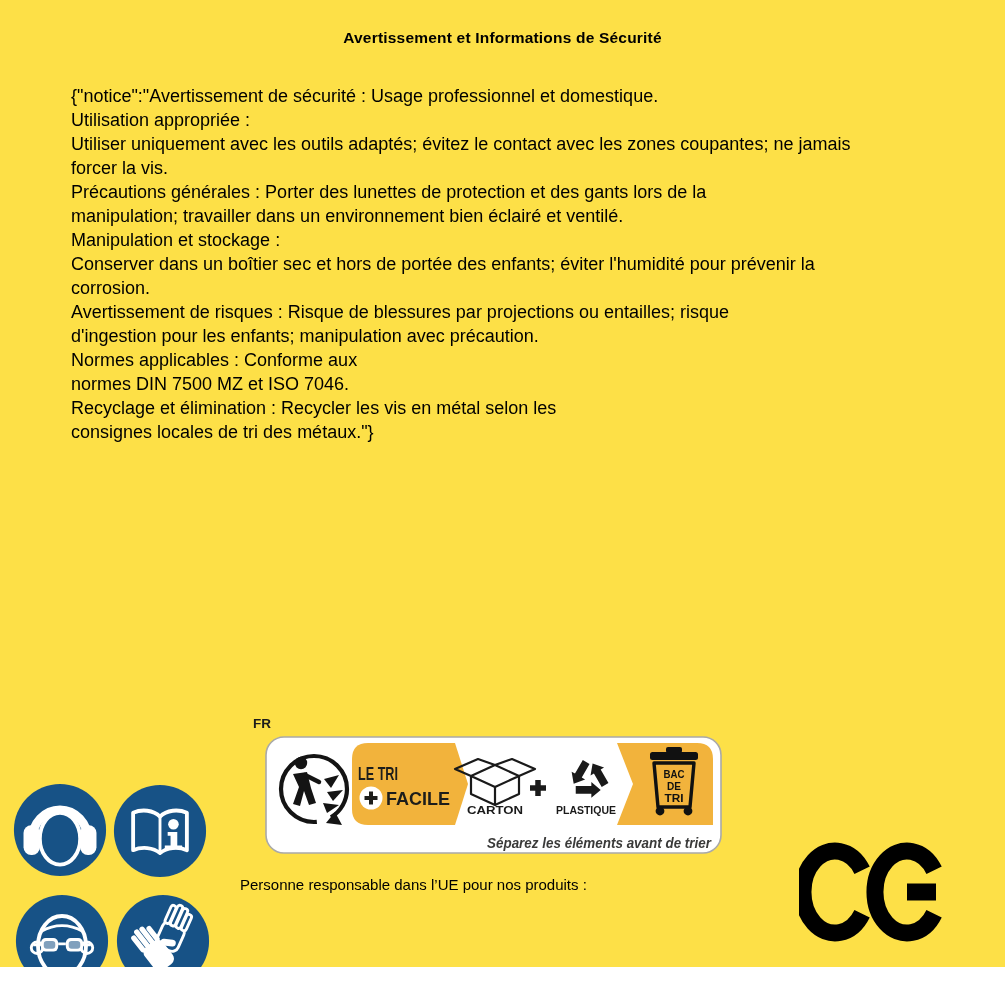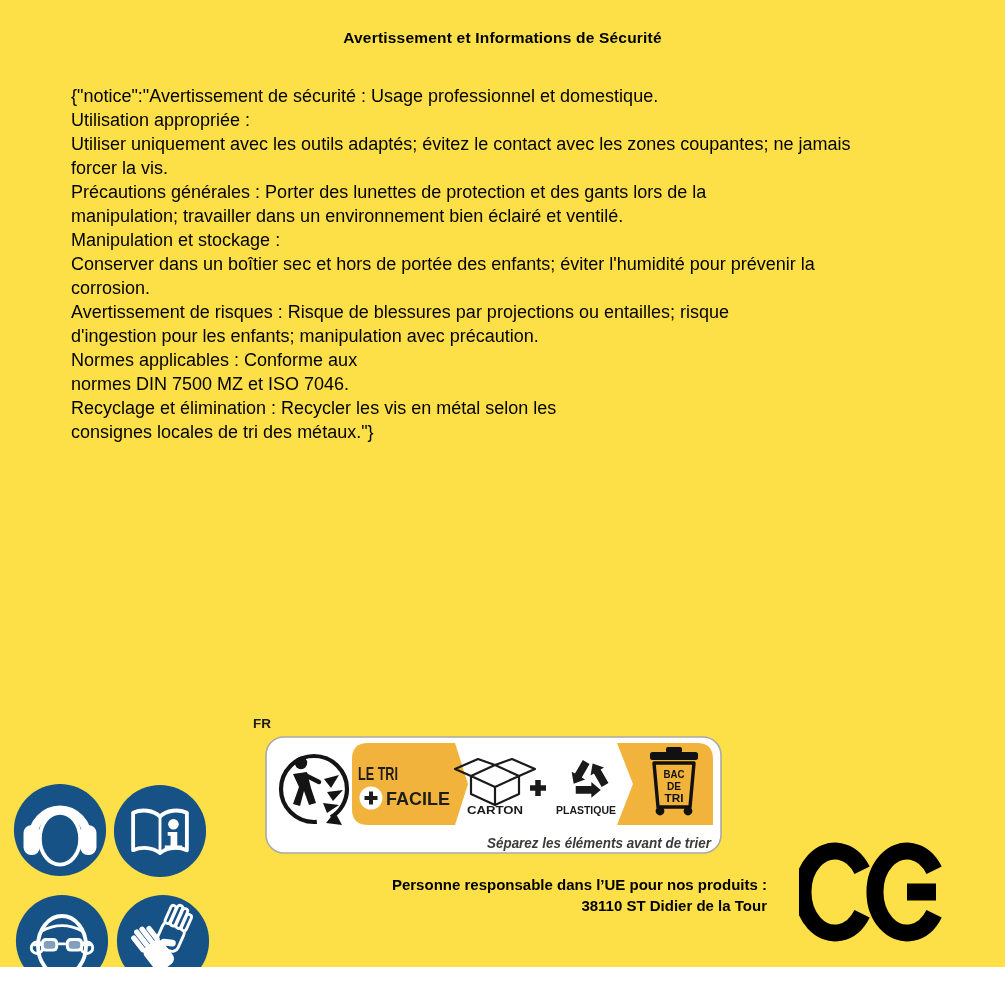--- a/index.html
+++ b/index.html
@@ -16,22 +16,22 @@
     font-size:18px;line-height:24px;white-space:pre-line;color:#000;
   }
   .fr-code{
     position:absolute;left:253px;top:716px;font-size:13.5px;font-weight:bold;color:#1d1d1b;
   }
   .sorting-label{position:absolute;left:265px;top:736px;}
   .icon-grid{position:absolute;left:12px;top:782px;width:200px;height:210px;}
   .icon-grid svg{position:absolute;}
   .ic1{left:0;top:0;} .ic2{left:100px;top:1px;} .ic3{left:2px;top:111px;} .ic4{left:103px;top:111px;}
   .responsible{
-    position:absolute;left:240px;top:874px;width:527px;text-align:right;
-    font-size:15px;line-height:21px;font-weight:bold;
+    position:absolute;left:240px;top:874px;width:527px;text-align:left;
+    font-size:15px;line-height:21px;font-weight:normal;
   }
   .responsible div{white-space:nowrap;}
   .ce{position:absolute;left:799px;top:842px;}
   svg text{font-family:"Liberation Sans",sans-serif;}
 </style>
 </head>
 <body>
 
 <div class="canvas">
 
@@ -163,21 +163,20 @@
         <rect x="-5.8" y="-27" width="5.5" height="24" rx="2.7"></rect>
         <rect x="0.4" y="-26" width="5.5" height="23" rx="2.7"></rect>
         <rect x="6.6" y="-22" width="5.5" height="19" rx="2.7"></rect>
         <rect transform="rotate(45 10 2)" x="8" y="-4" width="16" height="7" rx="3.5"></rect>
       </g>
     </svg>
   </div>
 
   <div class="responsible">
     <div>Personne responsable dans l’UE pour nos produits :</div>
-    <div>38110 ST Didier de la Tour</div>
   </div>
 
   <svg class="ce" width="150" height="100" viewBox="0 0 150 100">
     <g fill="none" stroke="#000" stroke-width="17">
       <path d="M 63.1 28.3 A 32 41 0 1 0 63.1 71.7"></path>
       <path d="M 135.1 28.3 A 32 41 0 1 0 135.1 71.7"></path>
       <path d="M 108 50 H 137"></path>
     </g>
   </svg>
 

